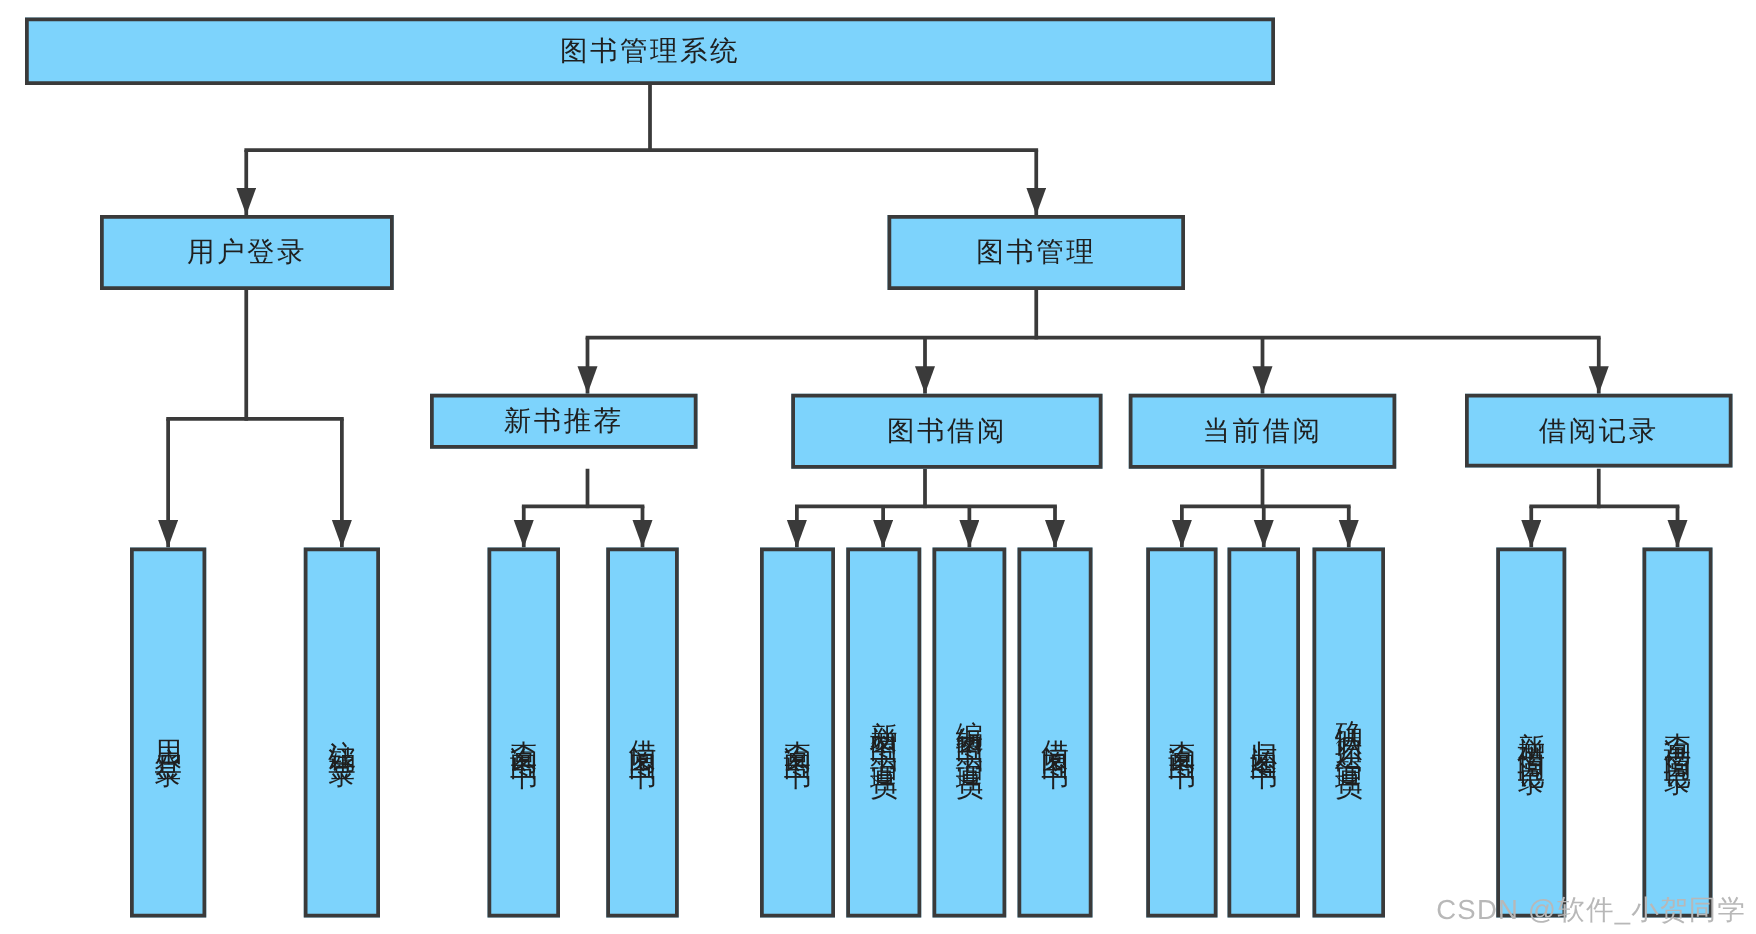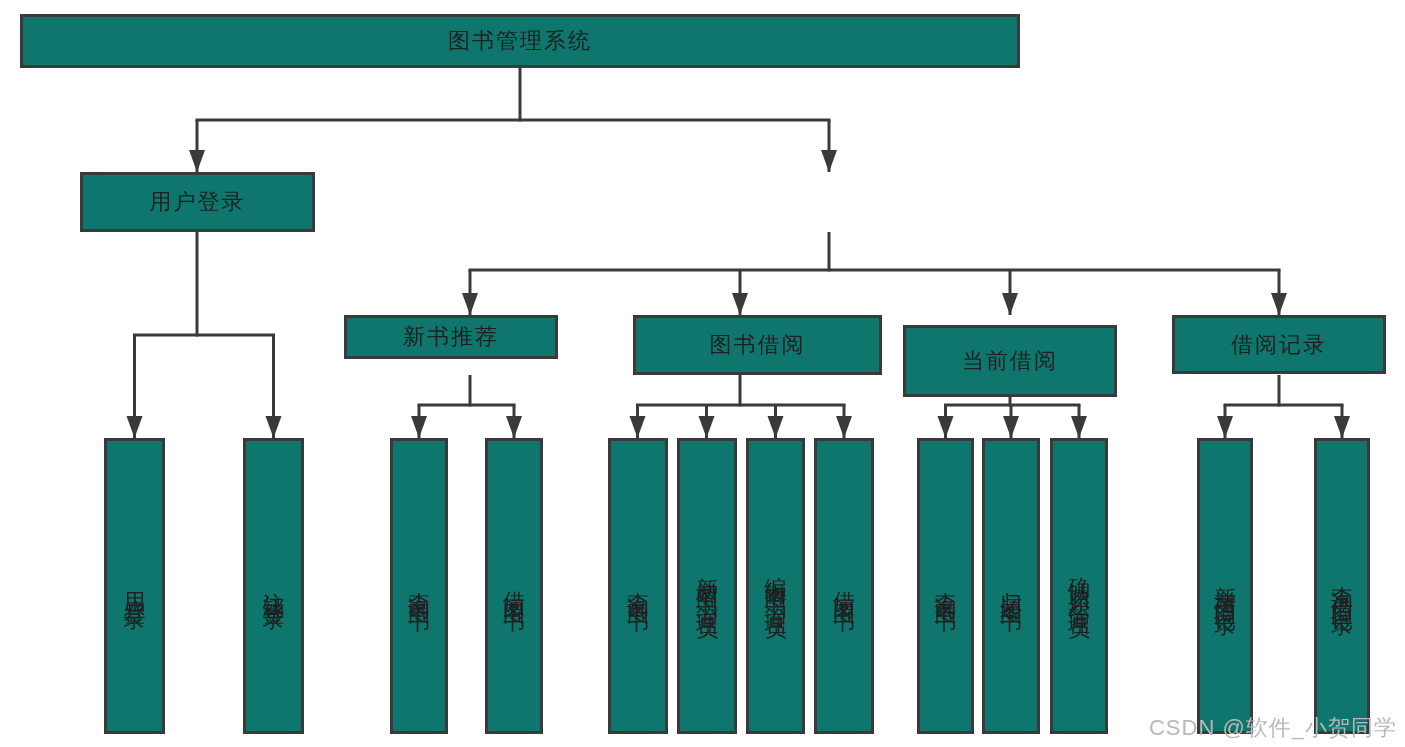--- a/index.html
+++ b/index.html
@@ -13,21 +13,21 @@
   }
   .connectors {
     position: absolute;
     left: 0; top: 0;
     z-index: 0;
   }
   .node {
     position: absolute;
     box-sizing: border-box;
     border: 3px solid #3a3a3a;
-    background: #0f766e;
+    background: #7dd3fc;
     color: #1f1f1f;
     display: flex;
     align-items: center;
     justify-content: center;
     z-index: 1;
     text-align: center;
   }
   .node.h {
     font-size: 22px;
     letter-spacing: 2px;
@@ -101,24 +101,25 @@
       <line x1="1279" y1="375" x2="1279" y2="406.5"></line>
       <line x1="1223.5" y1="405" x2="1343.5" y2="405"></line>
       <line x1="1225" y1="405" x2="1225" y2="438" marker-end="url(#arrow)"></line>
       <line x1="1342" y1="405" x2="1342" y2="438" marker-end="url(#arrow)"></line>
     </g>
   </svg>
 
   <div class="node h" style="left:20px; top:14px; width:1000px; height:54px">图书管理系统</div>
 
   <div class="node h" style="left:80px; top:172px; width:235px; height:60px">用户登录</div>
+  <div class="node h" style="left:710px; top:172px; width:238px; height:60px">图书管理</div>
 
   <div class="node h" style="left:344px; top:315px; width:214px; height:44px">新书推荐</div>
   <div class="node h" style="left:633px; top:315px; width:249px; height:60px">图书借阅</div>
-  <div class="node h" style="left:903px; top:325px; width:214px; height:72px">当前借阅</div>
+  <div class="node h" style="left:903px; top:315px; width:214px; height:60px">当前借阅</div>
   <div class="node h" style="left:1172px; top:315px; width:214px; height:59px">借阅记录</div>
 
   <div class="node v" style="left:104px; top:438px; width:61px; height:296px">用户登录</div>
   <div class="node v" style="left:243px; top:438px; width:61px; height:296px">注销登录</div>
 
   <div class="node v" style="left:390px; top:438px; width:58px; height:296px">查询图书</div>
   <div class="node v" style="left:485px; top:438px; width:58px; height:296px">借阅图书</div>
 
   <div class="node v" style="left:608px; top:438px; width:60px; height:296px">查询图书</div>
   <div class="node v" style="left:677px; top:438px; width:60px; height:296px">新增图书（管理员）</div>

